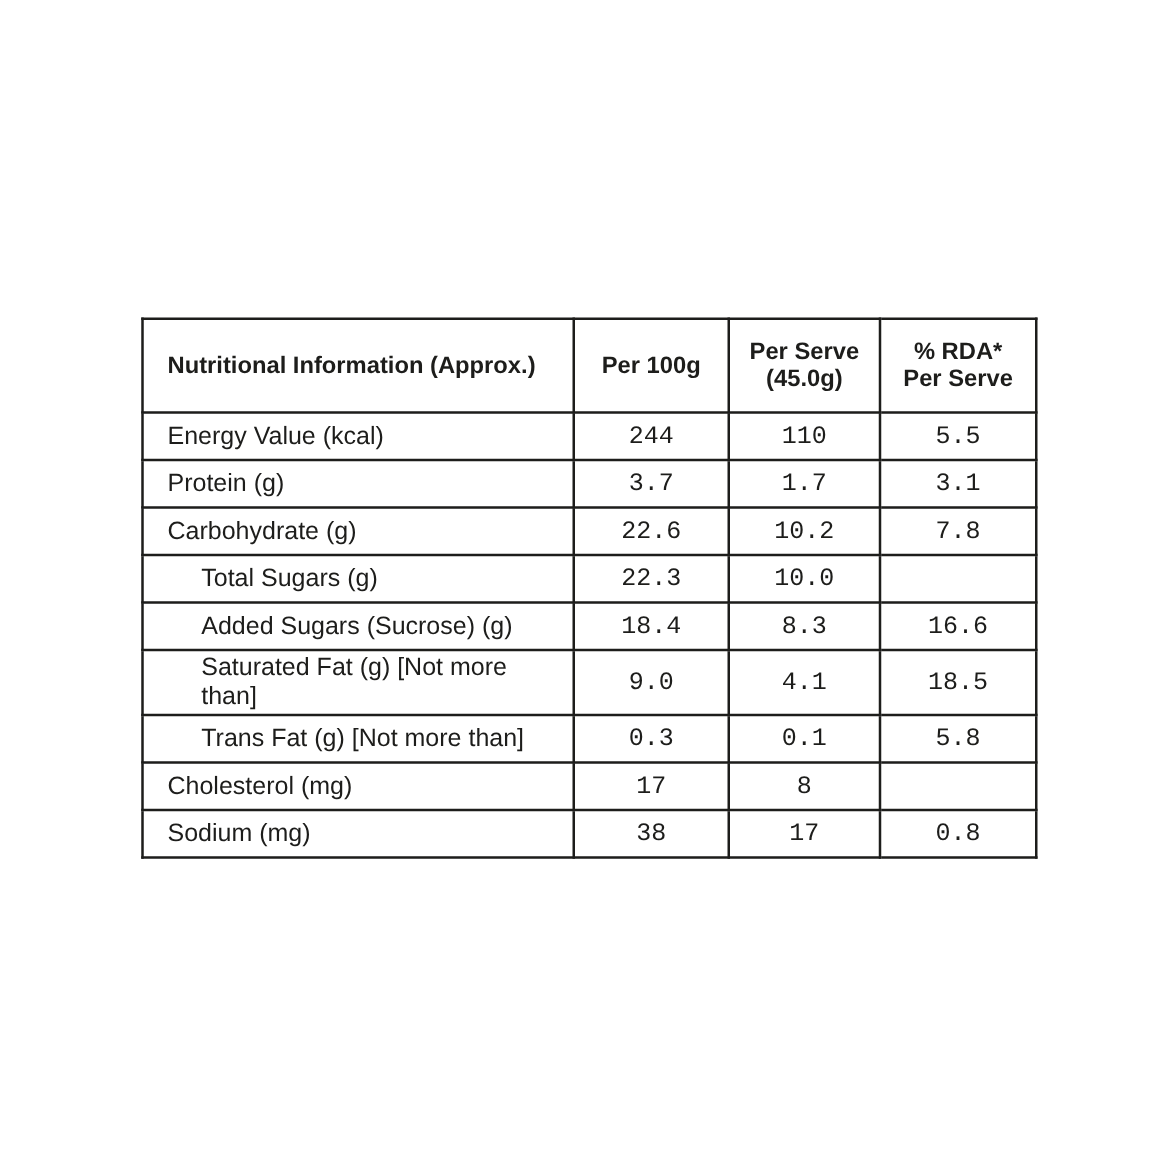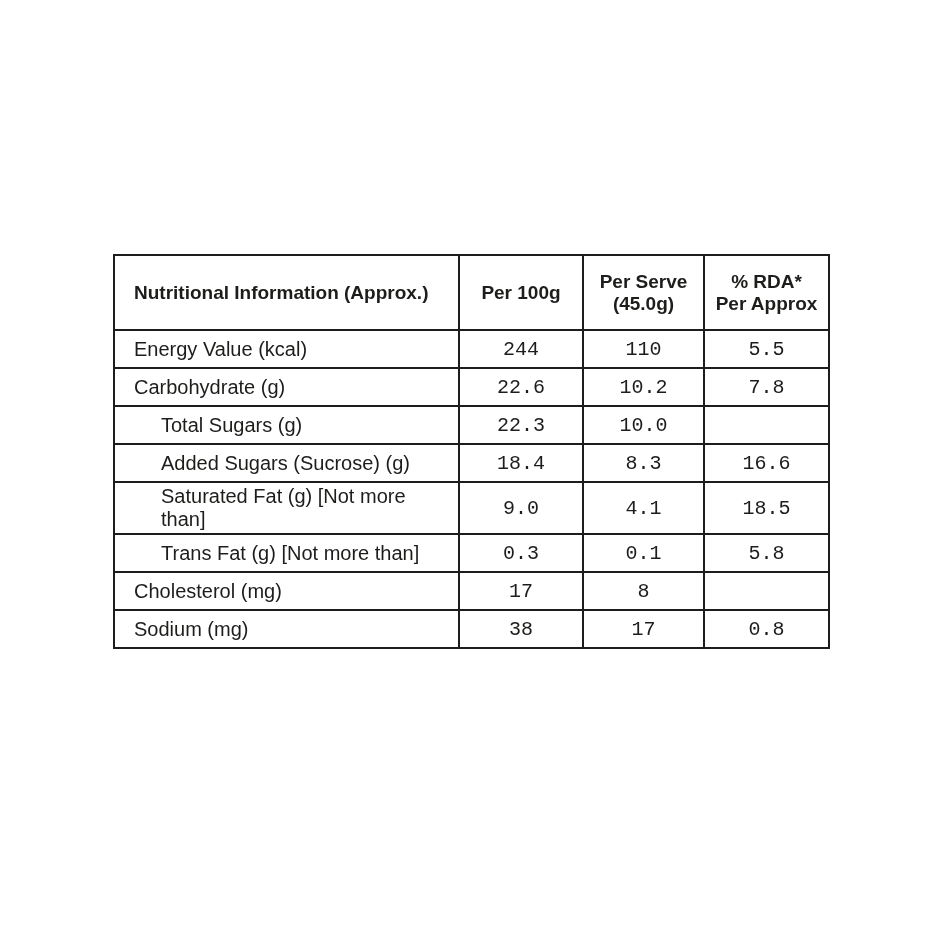--- a/index.html
+++ b/index.html
@@ -78,31 +78,37 @@
       <col class="c-serve">
       <col class="c-rda">
     </colgroup>
     <thead>
       <tr>
         <th class="label-col">Nutritional Information (Approx.)</th>
         <th>Per 100g</th>
         <th>Per Serve
 (45.0g)</th>
         <th>% RDA*
-Per Approx</th>
+Per Serve</th>
       </tr>
     </thead>
     <tbody id="rows-body">
   <tr>
     <td class="label-cell">Energy Value (kcal)</td>
     <td class="num">244</td>
     <td class="num">110</td>
     <td class="num">5.5</td>
   </tr>
 
+  <tr>
+    <td class="label-cell">Protein (g)</td>
+    <td class="num">3.7</td>
+    <td class="num">1.7</td>
+    <td class="num">3.1</td>
+  </tr>
 
   <tr>
     <td class="label-cell">Carbohydrate (g)</td>
     <td class="num">22.6</td>
     <td class="num">10.2</td>
     <td class="num">7.8</td>
   </tr>
 
   <tr>
     <td class="label-cell indent">Total Sugars (g)</td>

